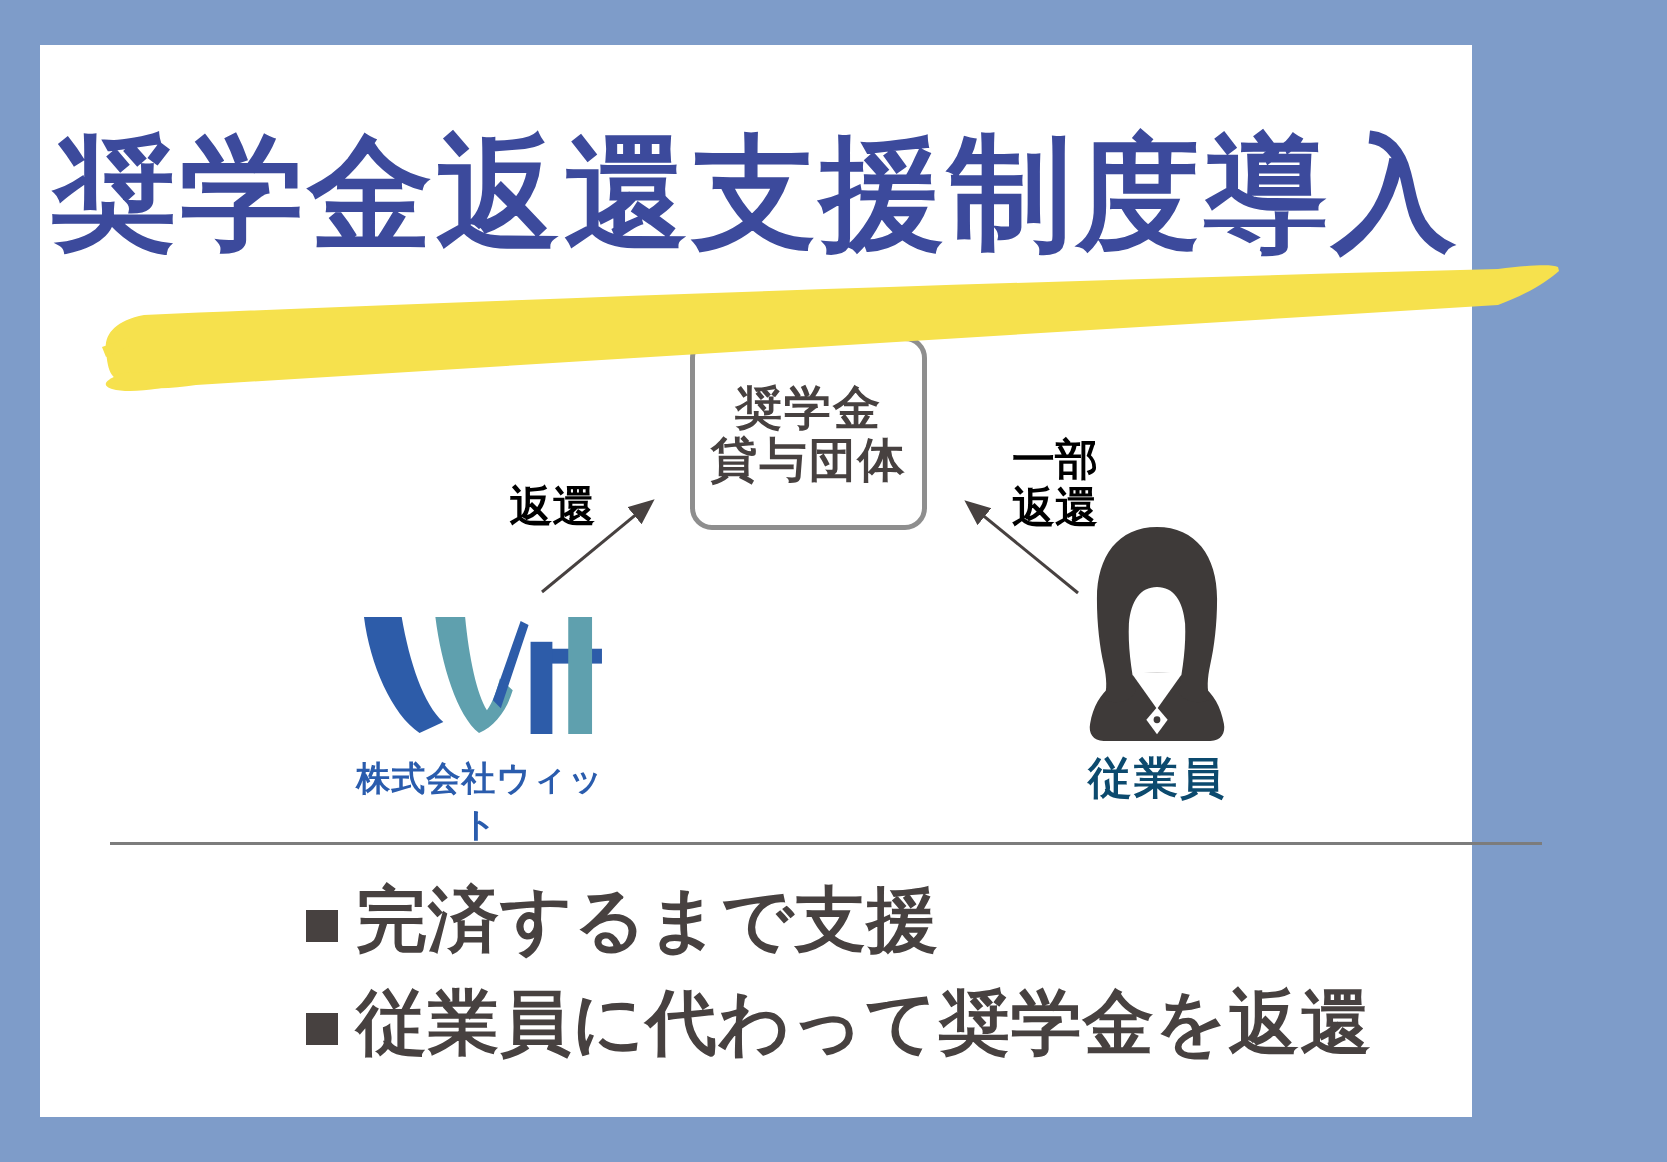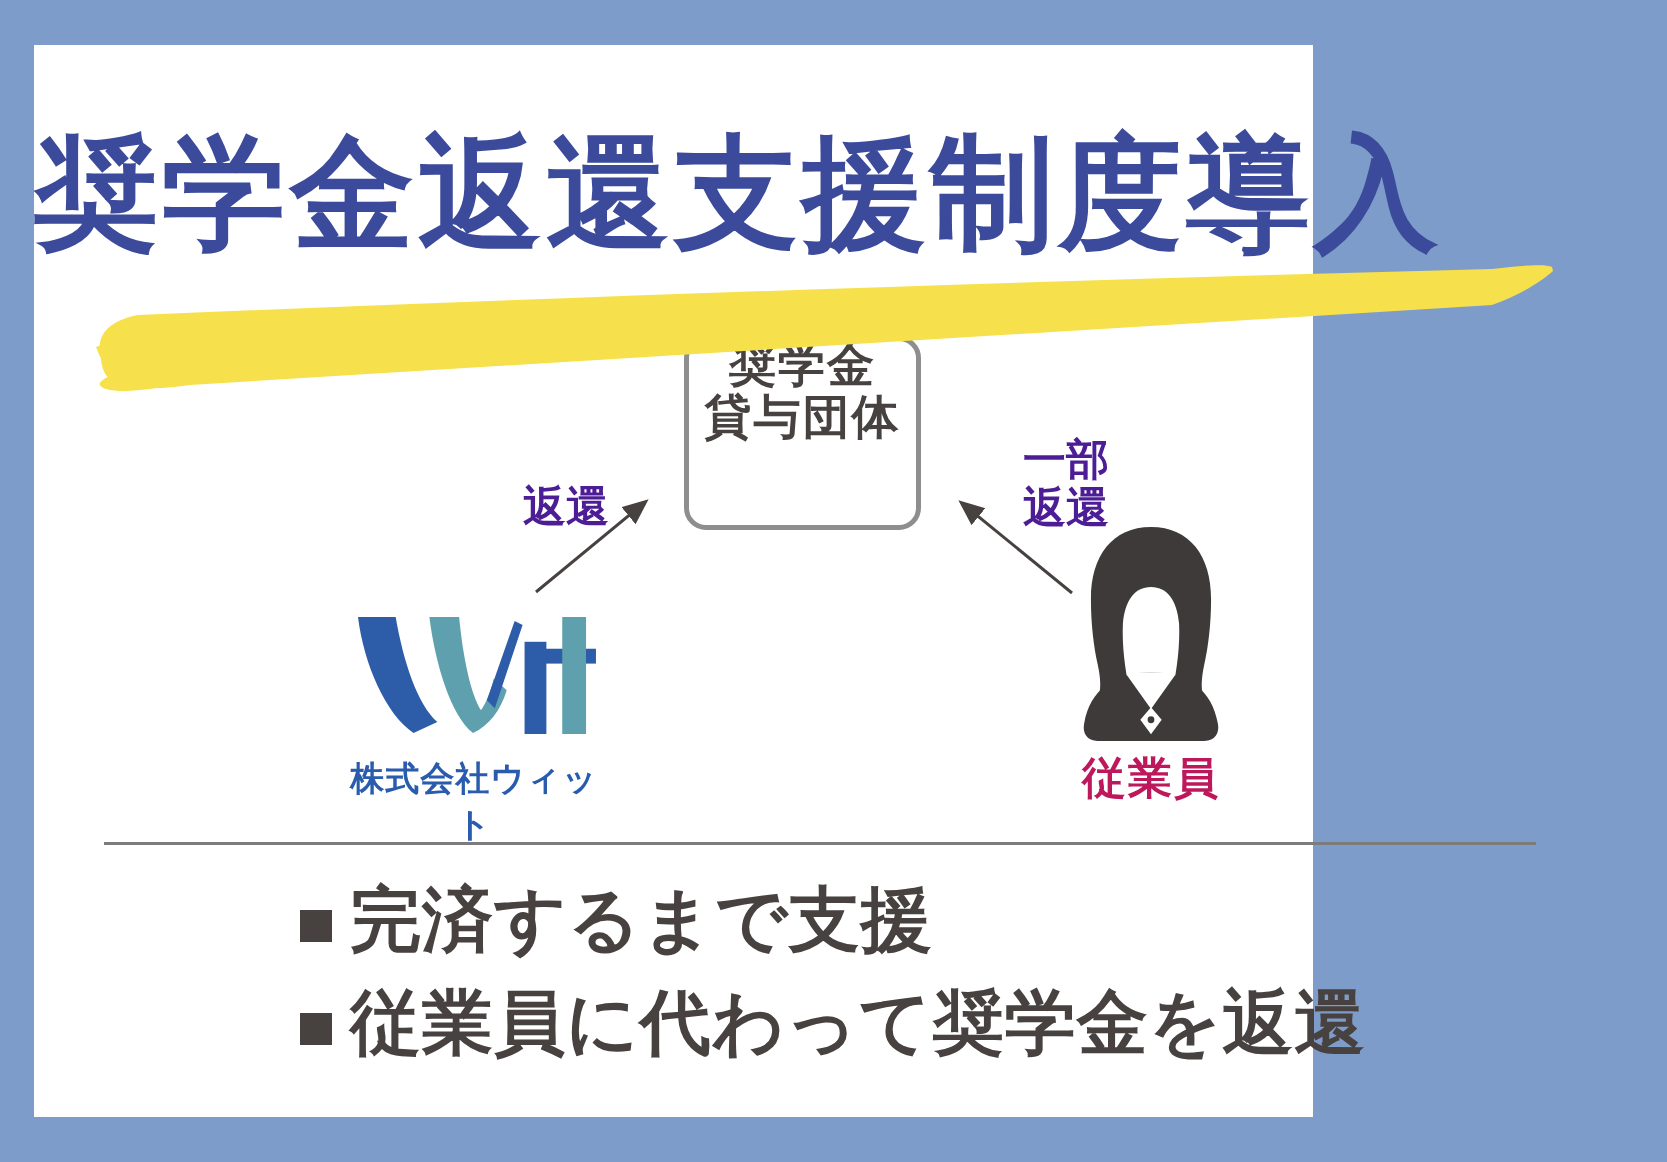--- a/index.html
+++ b/index.html
@@ -1,41 +1,41 @@
 <!DOCTYPE html>
 <html><head>
 <meta charset="utf-8">
 <style>
   html,body{margin:0;padding:0;}
   body{font-family:"Liberation Sans","DejaVu Sans",sans-serif;}
   .page{position:relative;width:1667px;height:1162px;background:#7E9CC9;overflow:hidden;}
-  .frame{position:absolute;left:34px;top:45px;width:1279px;height:1072px;background:#ffffff;}
+  .frame{position:absolute;left:40px;top:45px;width:1432px;height:1072px;background:#ffffff;}
 
   
   .title-wrap{position:absolute;left:0;right:0;top:88px;height:150px;z-index:2;}
   .title{position:relative;z-index:2;text-align:center;font-size:124px;line-height:120px;
          font-weight:bold;color:#3C4A9C;letter-spacing:4px;white-space:nowrap;}
   .hl-svg{position:absolute;left:60px;top:120px;width:1470px;height:145px;z-index:1;}
 
   
   .org-box{position:absolute;left:650px;top:291px;width:237px;height:194px;box-sizing:border-box;
            border:5px solid #8E8E8E;border-radius:22px;background:#fff;
-           display:flex;flex-direction:column;align-items:center;justify-content:flex-start;gap:5px;}
+           display:flex;flex-direction:column;align-items:center;justify-content:center;gap:5px;}
   .org-box span{font-size:47px;font-weight:bold;color:#474140;letter-spacing:2px;line-height:1;}
   .arrows{position:absolute;left:0;top:0;width:1568px;height:1072px;pointer-events:none;}
-  .lbl{position:absolute;font-weight:bold;color:#4c1d95;text-align:right;}
+  .lbl{position:absolute;font-weight:bold;color:#000000;text-align:center;}
   .lbl-henkan{left:450px;top:438px;width:125px;font-size:43px;line-height:47px;}
   .lbl-ichibu{left:955px;top:390px;width:120px;font-size:43px;line-height:48px;}
 
   .company{position:absolute;left:300px;top:572px;width:280px;text-align:center;}
   .company .name{font-size:34px;font-weight:bold;color:#2A5CAD;margin-top:18px;letter-spacing:1px;}
   .sr{position:absolute;width:1px;height:1px;overflow:hidden;clip:rect(0 0 0 0);white-space:nowrap;}
 
   .employee{position:absolute;left:1032px;top:480px;width:170px;text-align:center;}
-  .employee .name{font-size:44px;font-weight:bold;color:#be185d;margin-top:2px;letter-spacing:2px;}
+  .employee .name{font-size:44px;font-weight:bold;color:#0c4a6e;margin-top:2px;letter-spacing:2px;}
 
   
   .divider{position:absolute;left:70px;top:797px;width:1432px;height:3px;background:#7C7C7C;}
   .bullets{position:absolute;left:266px;top:828px;}
   .bullet-row{display:flex;align-items:center;height:92px;margin-bottom:11px;}
   .bullet-sq{width:32px;height:32px;background:#474140;margin:14px 18px 0 0;flex:none;}
   .bullet-text{font-size:71px;font-weight:bold;color:#474140;letter-spacing:1px;white-space:nowrap;line-height:1;}
 </style>
 </head>
 <body>

